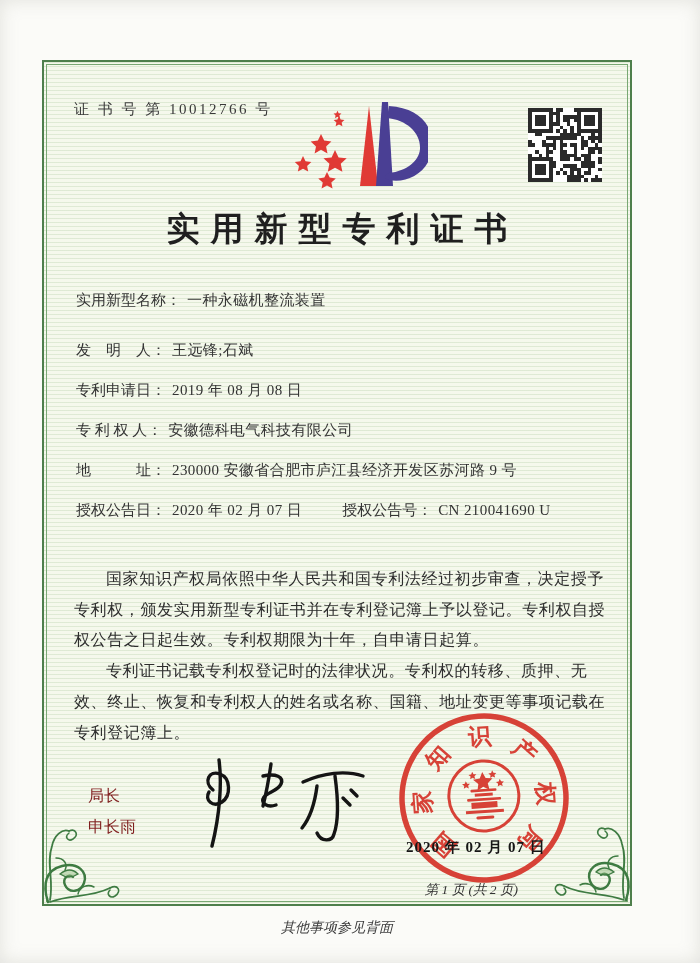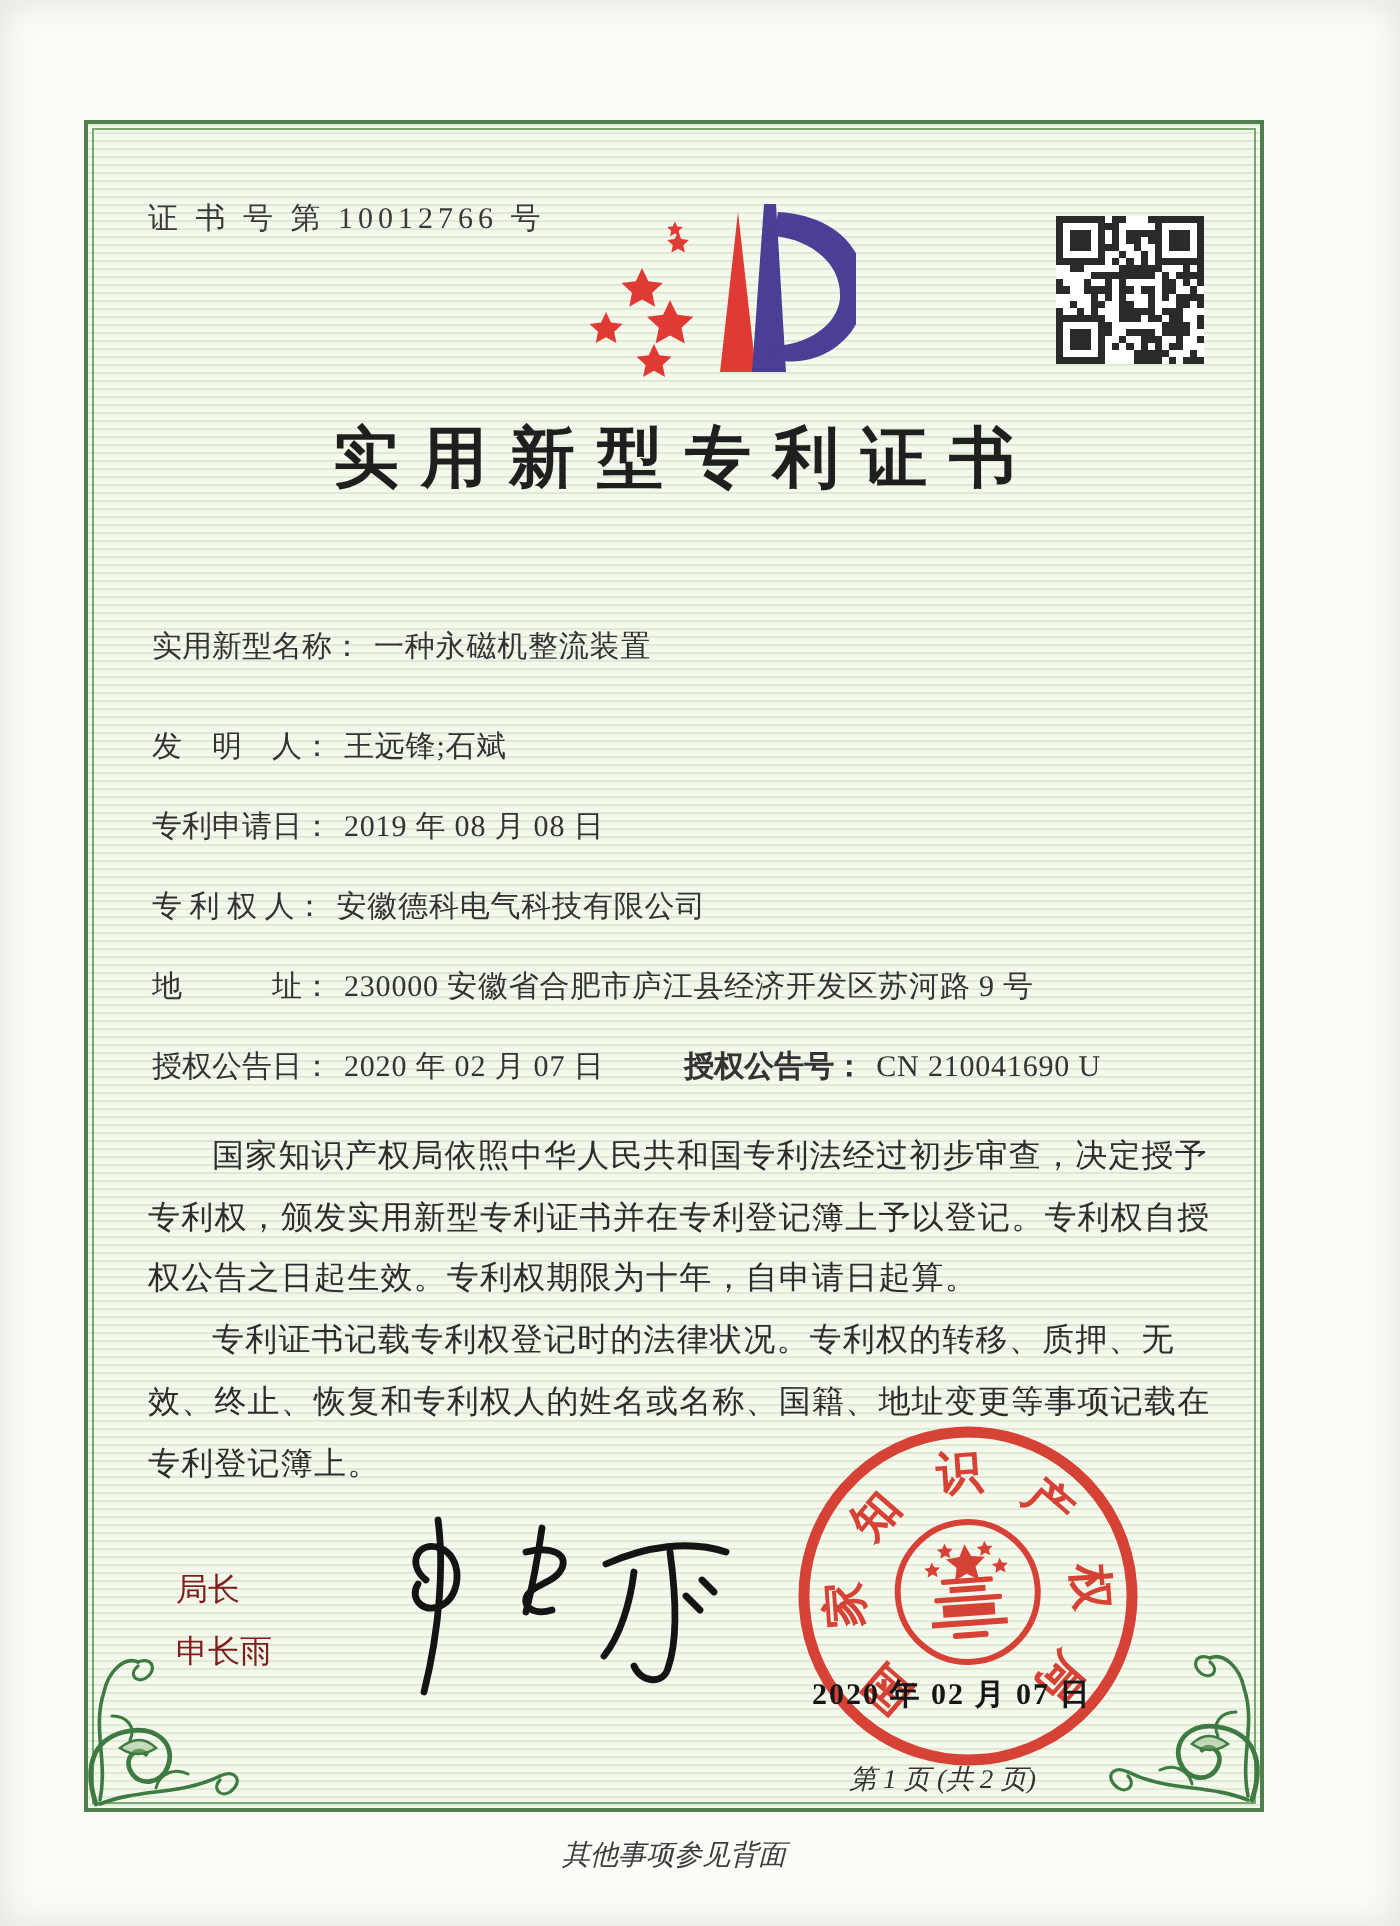--- a/index.html
+++ b/index.html
@@ -28,26 +28,26 @@
   }
 
   .logo{position:absolute;left:283px;top:92px;width:145px;height:98px;}
   .qr{position:absolute;left:528px;top:108px;width:74px;height:74px;background:#fff;}
 
   .cert-title{
     position:absolute;left:42px;top:207px;width:590px;text-align:center;
     font-size:33px;font-weight:700;letter-spacing:11px;text-indent:11px;color:#1f1f1f;
   }
 
-  .fields{position:absolute;left:76px;top:290px;width:535px;font-size:15px;color:#333;margin-top:24px;}
+  .fields{position:absolute;left:76px;top:290px;width:535px;font-size:15px;color:#333;}
   .field-row{margin-bottom:20px;line-height:20px;white-space:nowrap;}
   .field-row.first{margin-bottom:30px;}
   .f-label{color:#333;}
   .f-value{margin-left:6px;letter-spacing:.4px;}
-  .f-pair2{margin-left:40px;font-weight:bold;}
+  .f-pair2{margin-left:40px;}
 
   .paragraphs{position:absolute;left:74px;top:564px;width:545px;font-size:16px;line-height:1.92;color:#2d2d2d;}
   .paragraphs p{margin:0;text-indent:2em;letter-spacing:.6px;}
 
   .signer{position:absolute;left:88px;top:780px;font-size:16px;line-height:31px;color:#7f1d1d;}
   .signature{position:absolute;left:183px;top:750px;width:195px;height:108px;}
 
   .seal{position:absolute;left:394px;top:708px;width:180px;height:180px;transform:rotate(-4deg);opacity:.95;}
   .seal-date{
     position:absolute;left:406px;top:838px;font-size:15px;font-weight:600;letter-spacing:1px;color:#161616;z-index:5;

